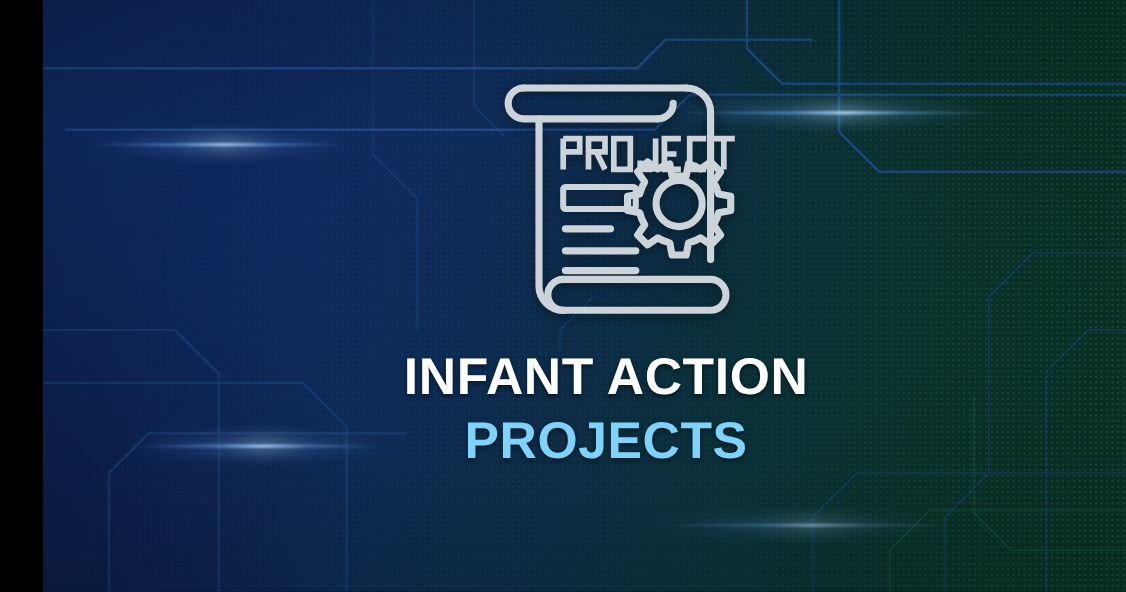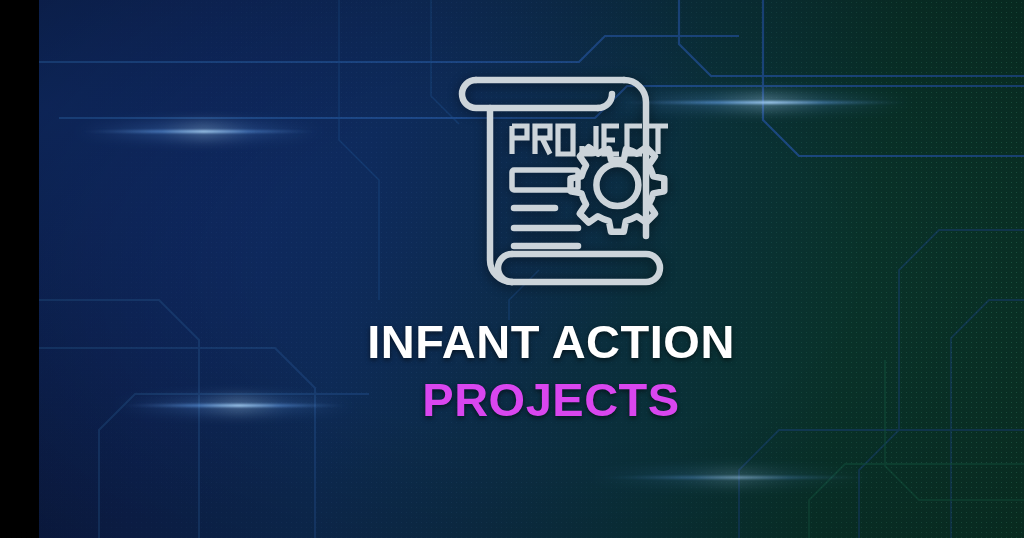--- a/index.html
+++ b/index.html
@@ -111,21 +111,21 @@
     display: block;
     font-size: 47px;
     font-weight: bold;
     letter-spacing: 0.5px;
     color: #ffffff;
     text-shadow: 0 2px 5px rgba(0,0,0,0.55);
     margin: 0 0 11px 0;
     white-space: nowrap;
   }
   .title-line.accent {
-    color: #d946ef;
+    color: #7dd3fc;
     margin-bottom: 0;
   }
 </style>
 </head>
 <body>
 
 <div id="banner">
 
   <div class="bg-base"></div>
 

